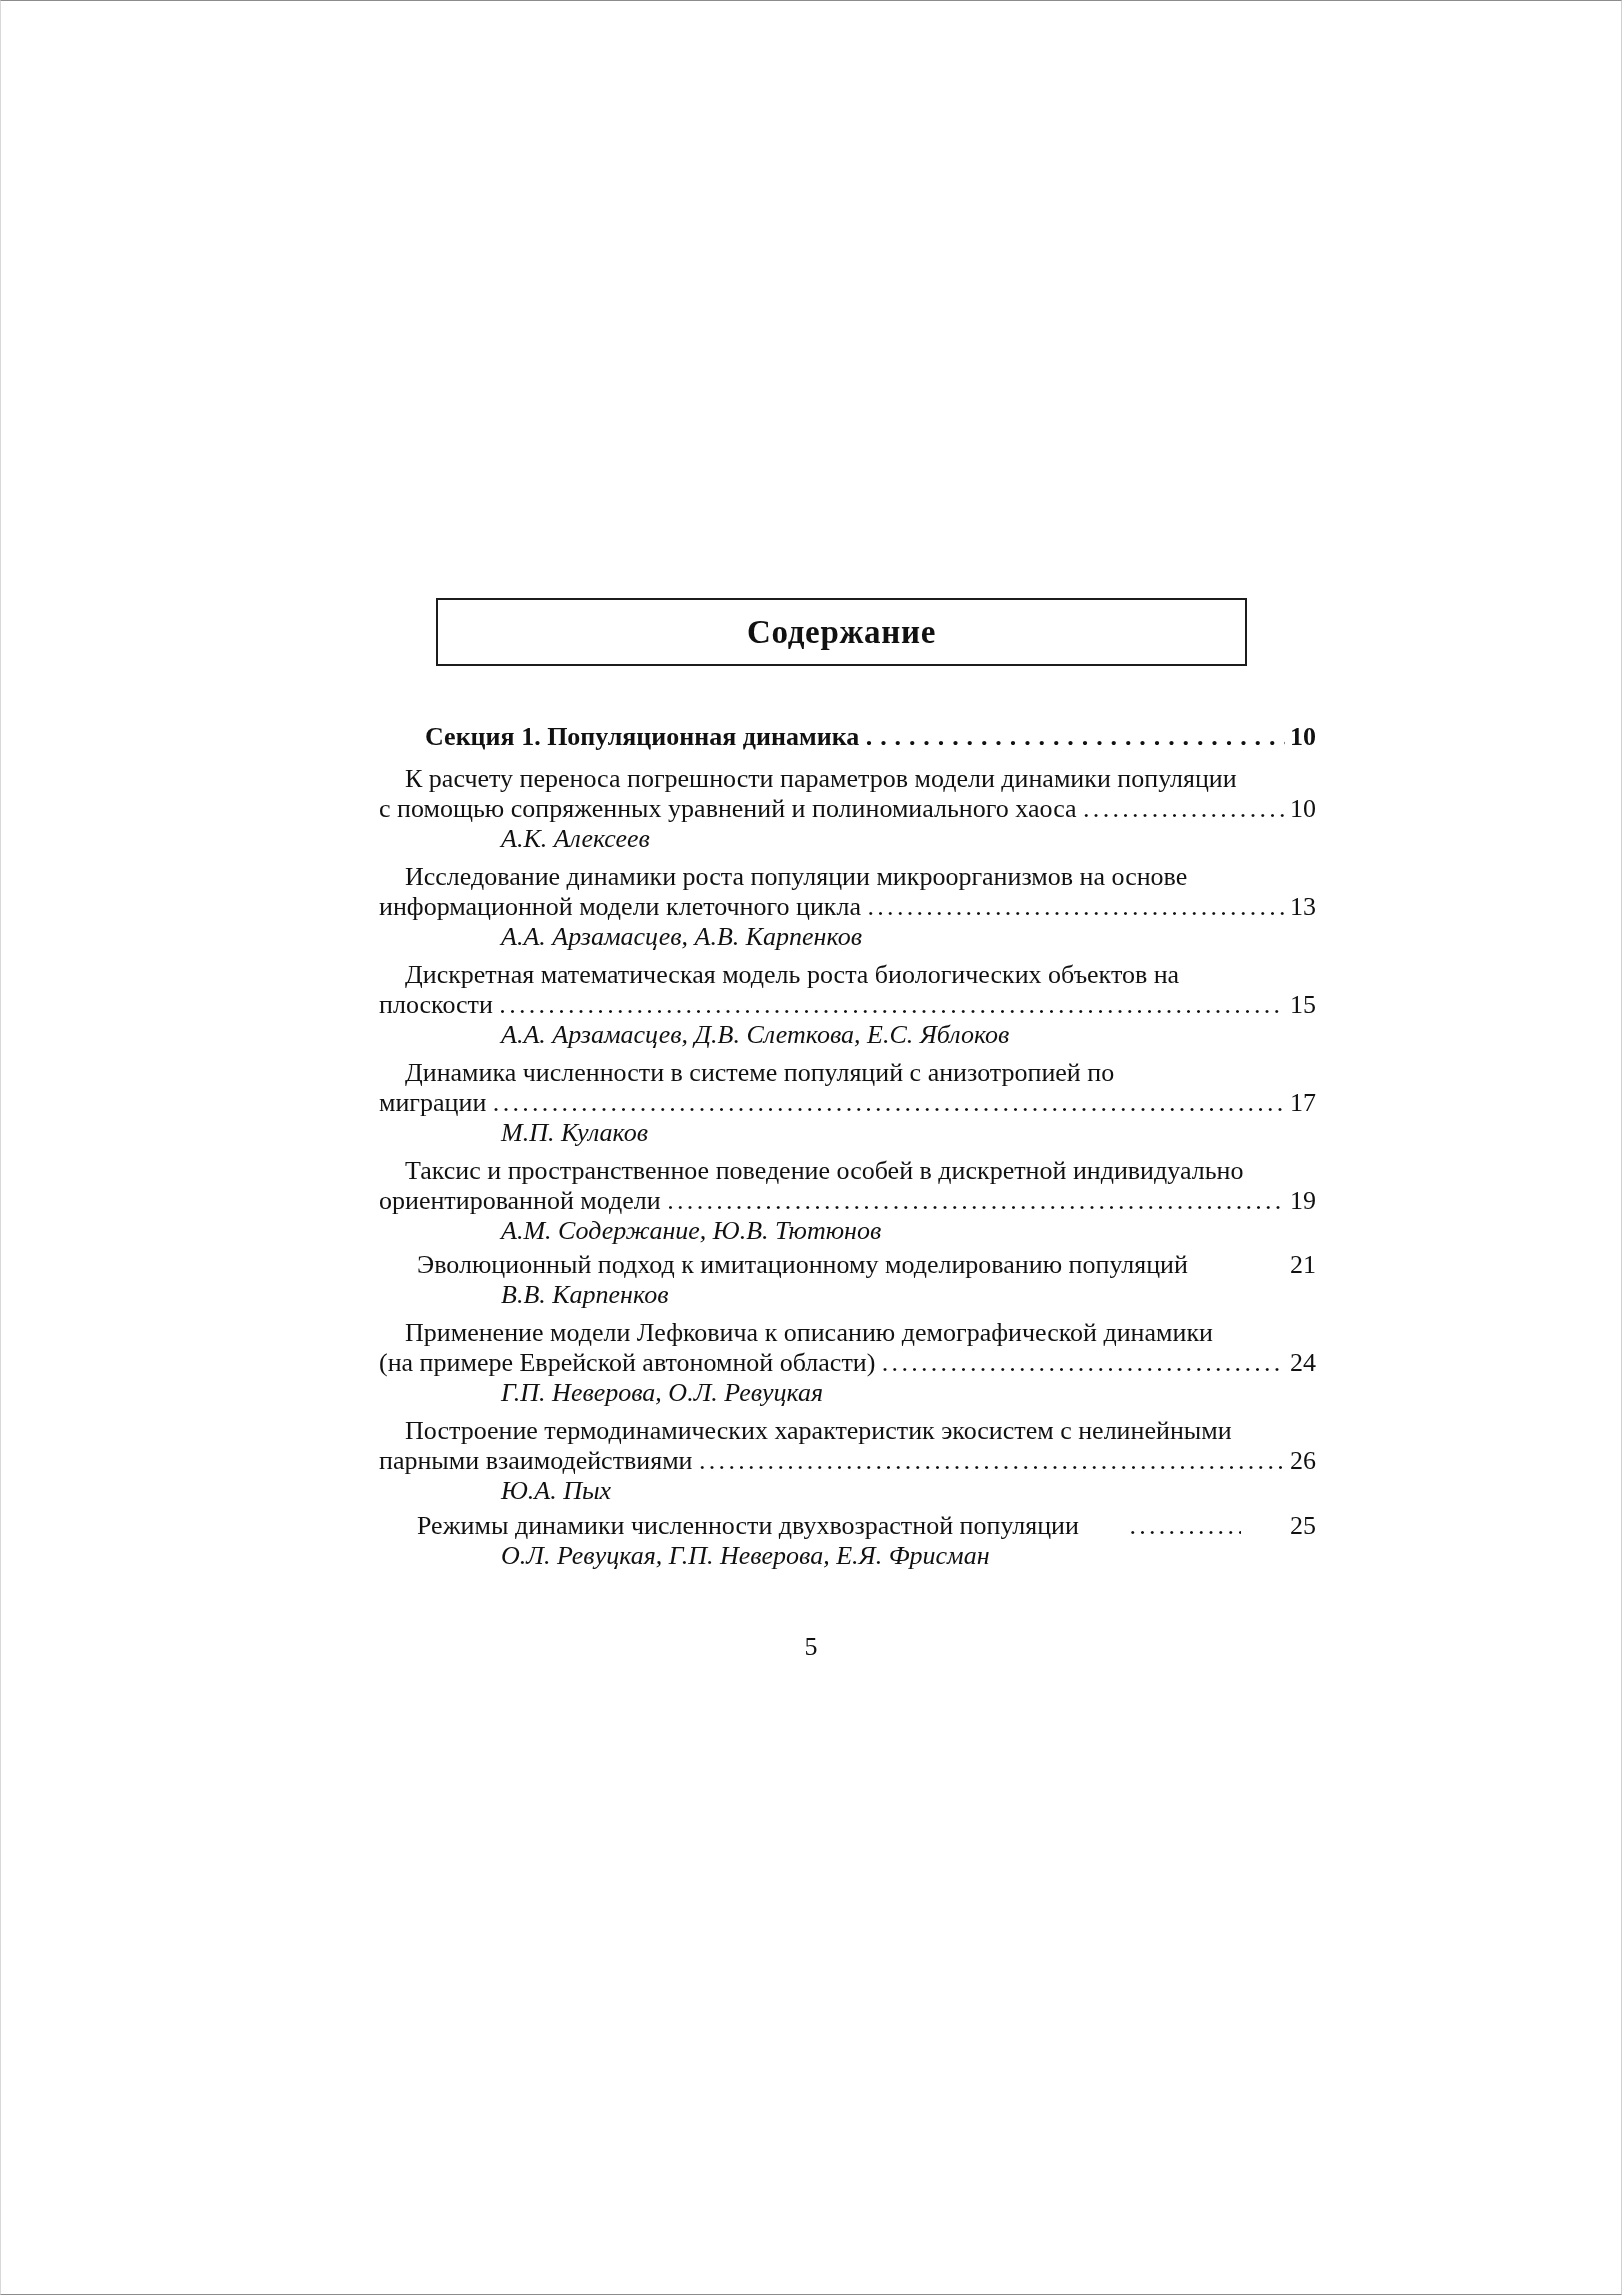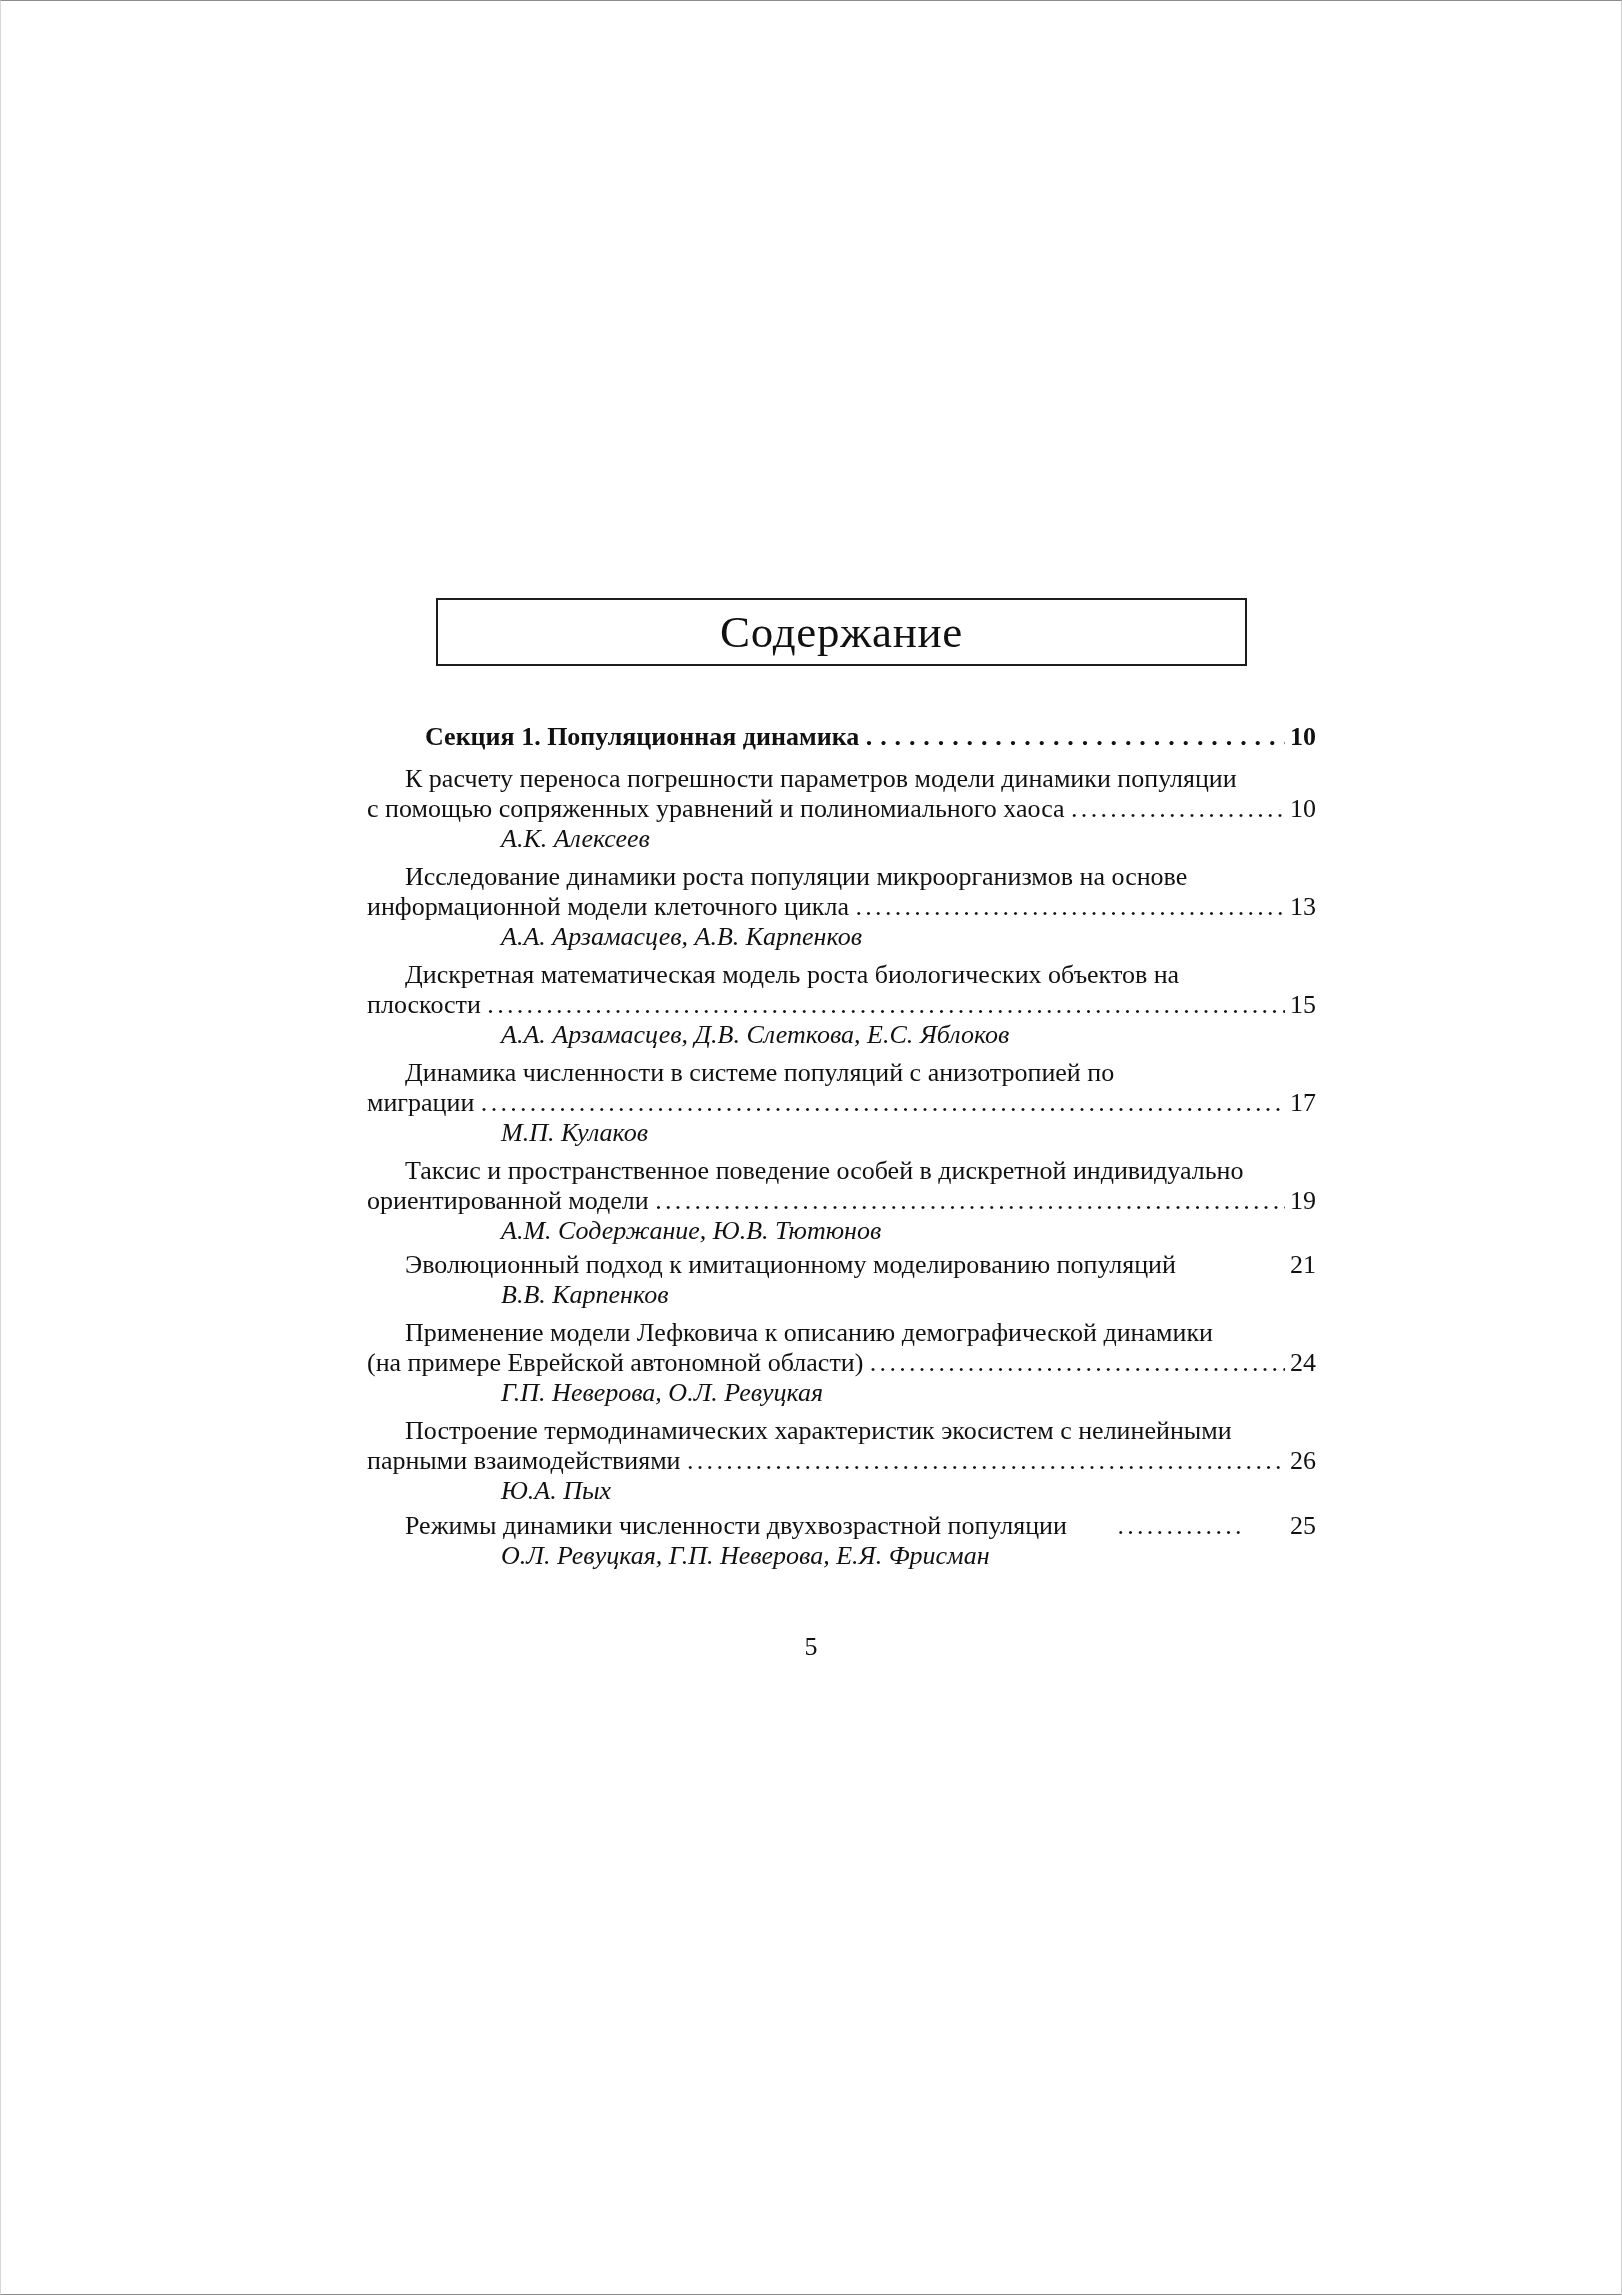--- a/index.html
+++ b/index.html
@@ -29,39 +29,39 @@
   .title-box {
     width: 811px;
     height: 68px;
     margin: 0 auto;
     border: 2px solid #1c1c1c;
     display: flex;
     align-items: center;
     justify-content: center;
   }
   .title-box .t {
-    font-weight: normal;
-    font-size: 45px;
+    font-weight: bold;
+    font-size: 33px;
     letter-spacing: 0.7px;
   }
 
   .section-heading {
     display: flex;
     padding-left: 58px;
     font-weight: bold;
     margin: 56px 0 11.8px 0;
     line-height: 30px;
     text-align: right;
   }
 
   .entry { margin-bottom: 4.6px; }
 
   .line { line-height: 30px; }
   .line.first { text-indent: 38px; margin-top: 8px; }
-  .line.last { display: flex; }
+  .line.last { display: flex; margin-left: 12px; }
   .line.single { padding-left: 38px; gap: 44px; }
 
   .txt { flex: 0 0 auto; white-space: nowrap; }
 
   .leader {
     flex: 1 1 0%;
     min-width: 0;
     overflow: hidden;
     white-space: nowrap;
     letter-spacing: 3.3px;

